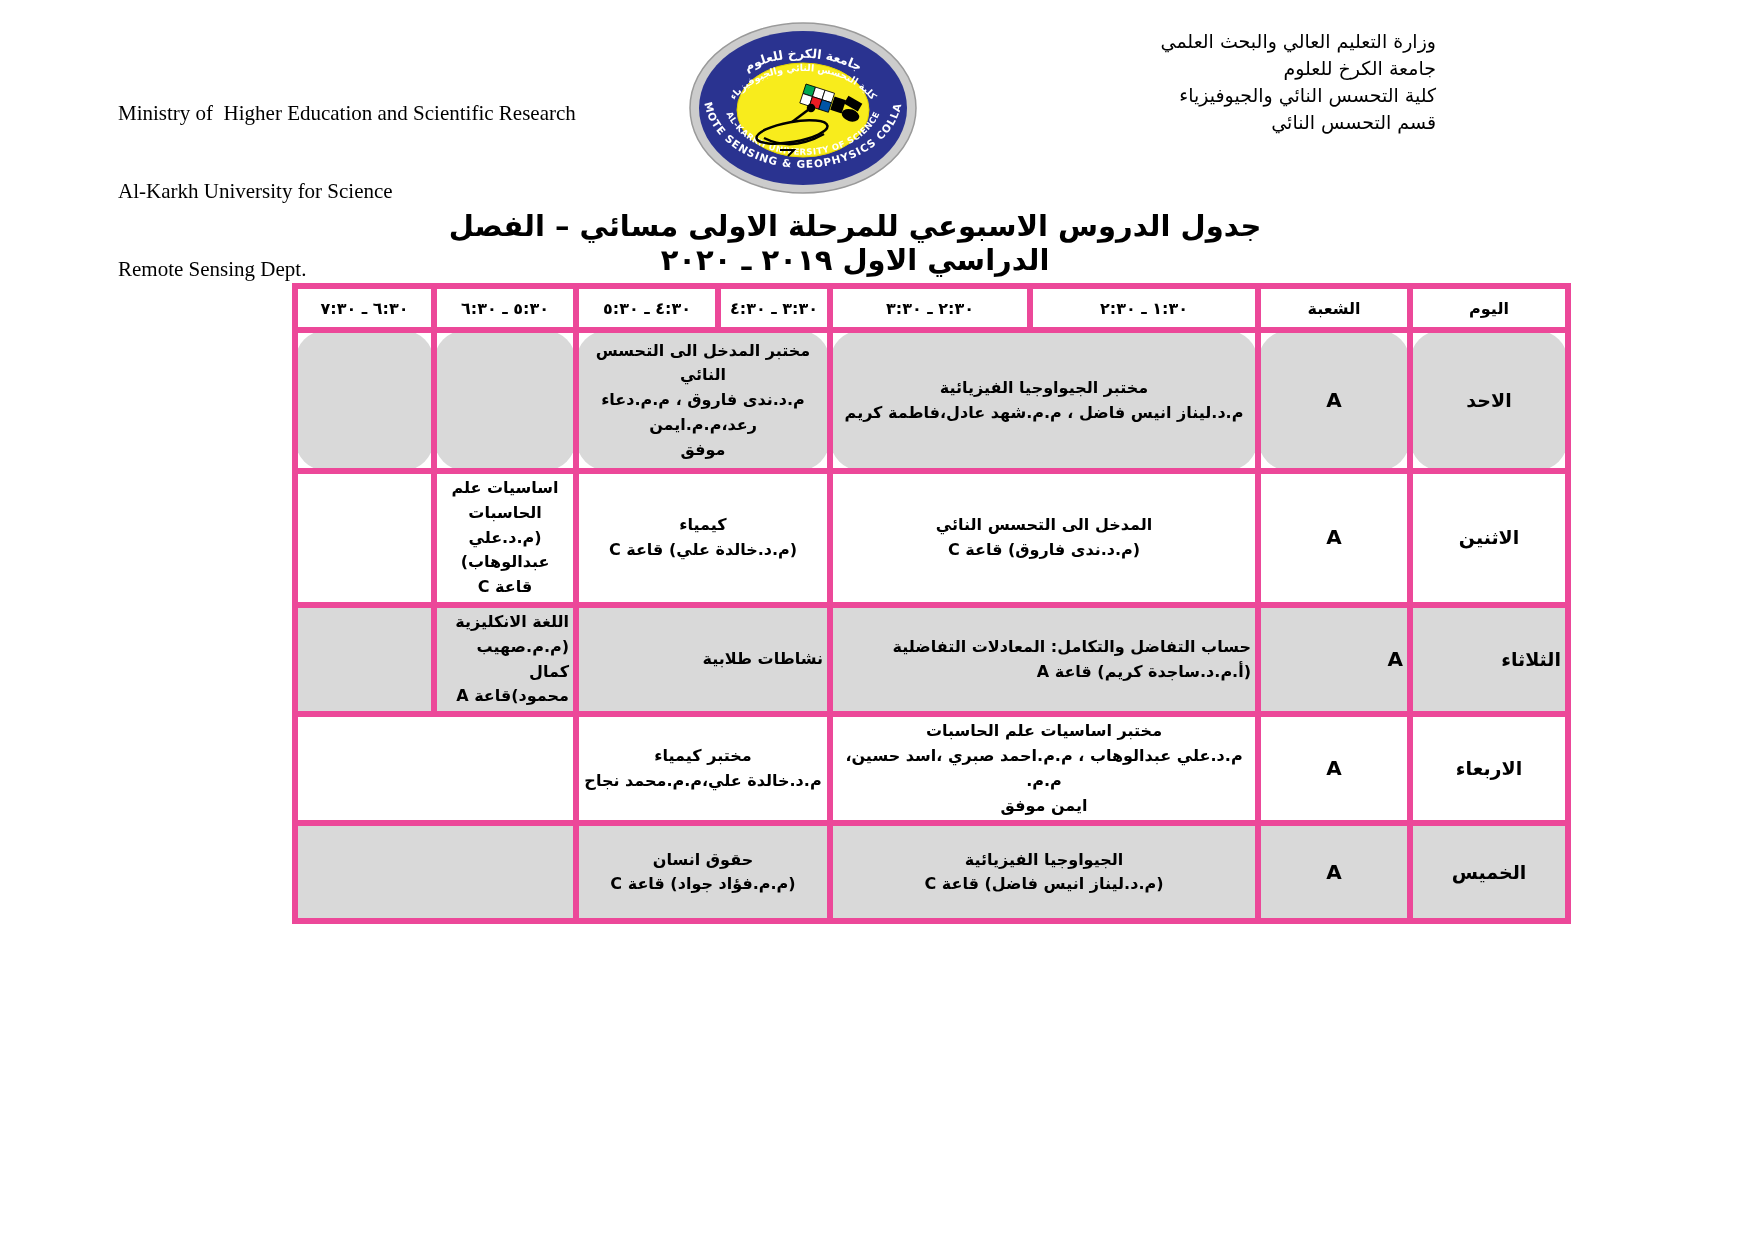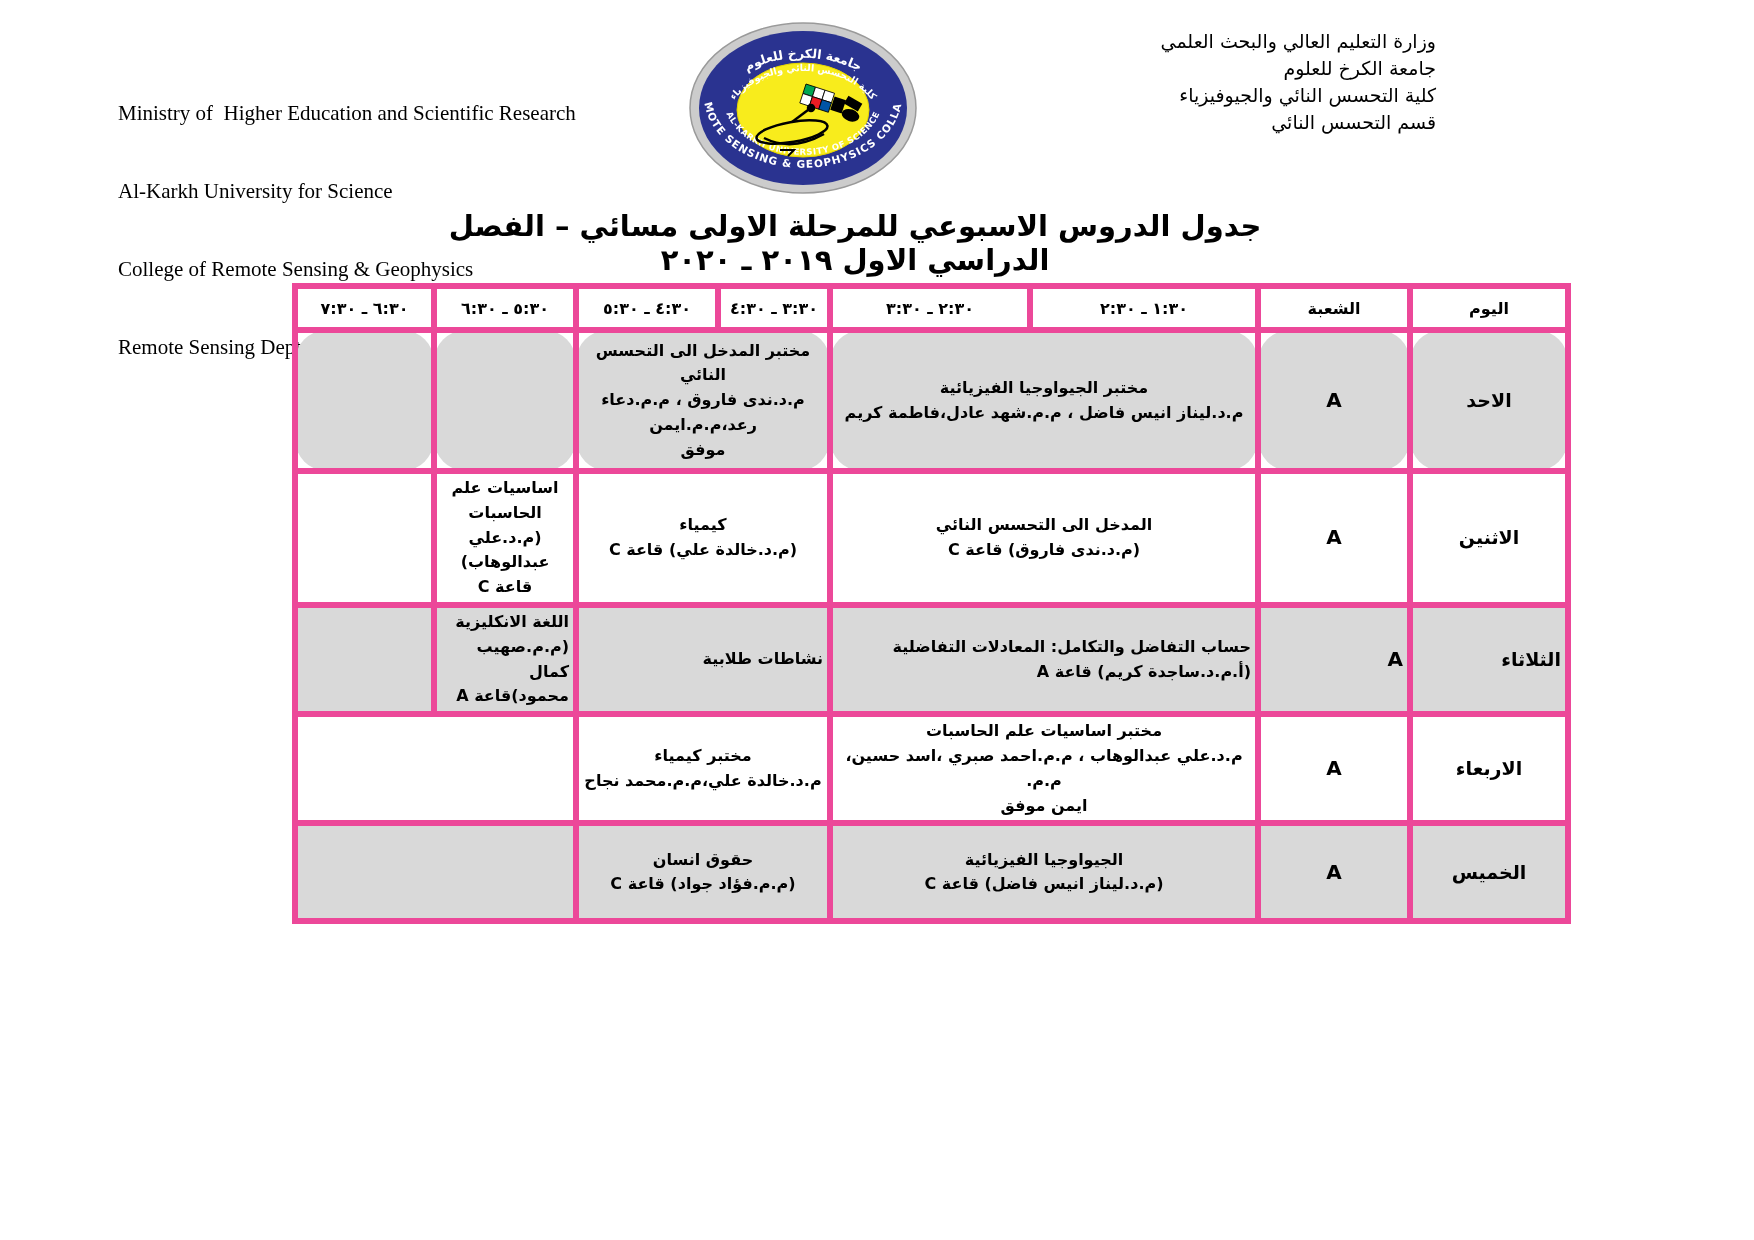--- a/index.html
+++ b/index.html
@@ -31,21 +31,20 @@
   #sched tr.r-thu td{height:88px;}
 </style>
 </head>
 <body>
 
 <div id="page">
 
   <div id="hdr-en">
     <div>Ministry of  Higher Education and Scientific Research</div>
     <div>Al-Karkh University for Science</div>
-    <div>College of Remote Sensing &amp; Geophysics</div>
     <div>Remote Sensing Dept.</div>
   </div>
 
   <div id="logo-wrap">
     <svg width="230" height="172" viewBox="0 0 230 172">
       <defs>
         <path id="arcTop1" d="M 25,88 A 92,66 0 0 1 205,88" fill="none"></path>
         <path id="arcTop2" d="M 40,90 A 77,53 0 0 1 190,90" fill="none"></path>
         <path id="arcBot1" d="M 17,84 A 99,72 0 0 0 213,84" fill="none"></path>
         <path id="arcBot2" d="M 36,84 A 80,58 0 0 0 194,84" fill="none"></path>

